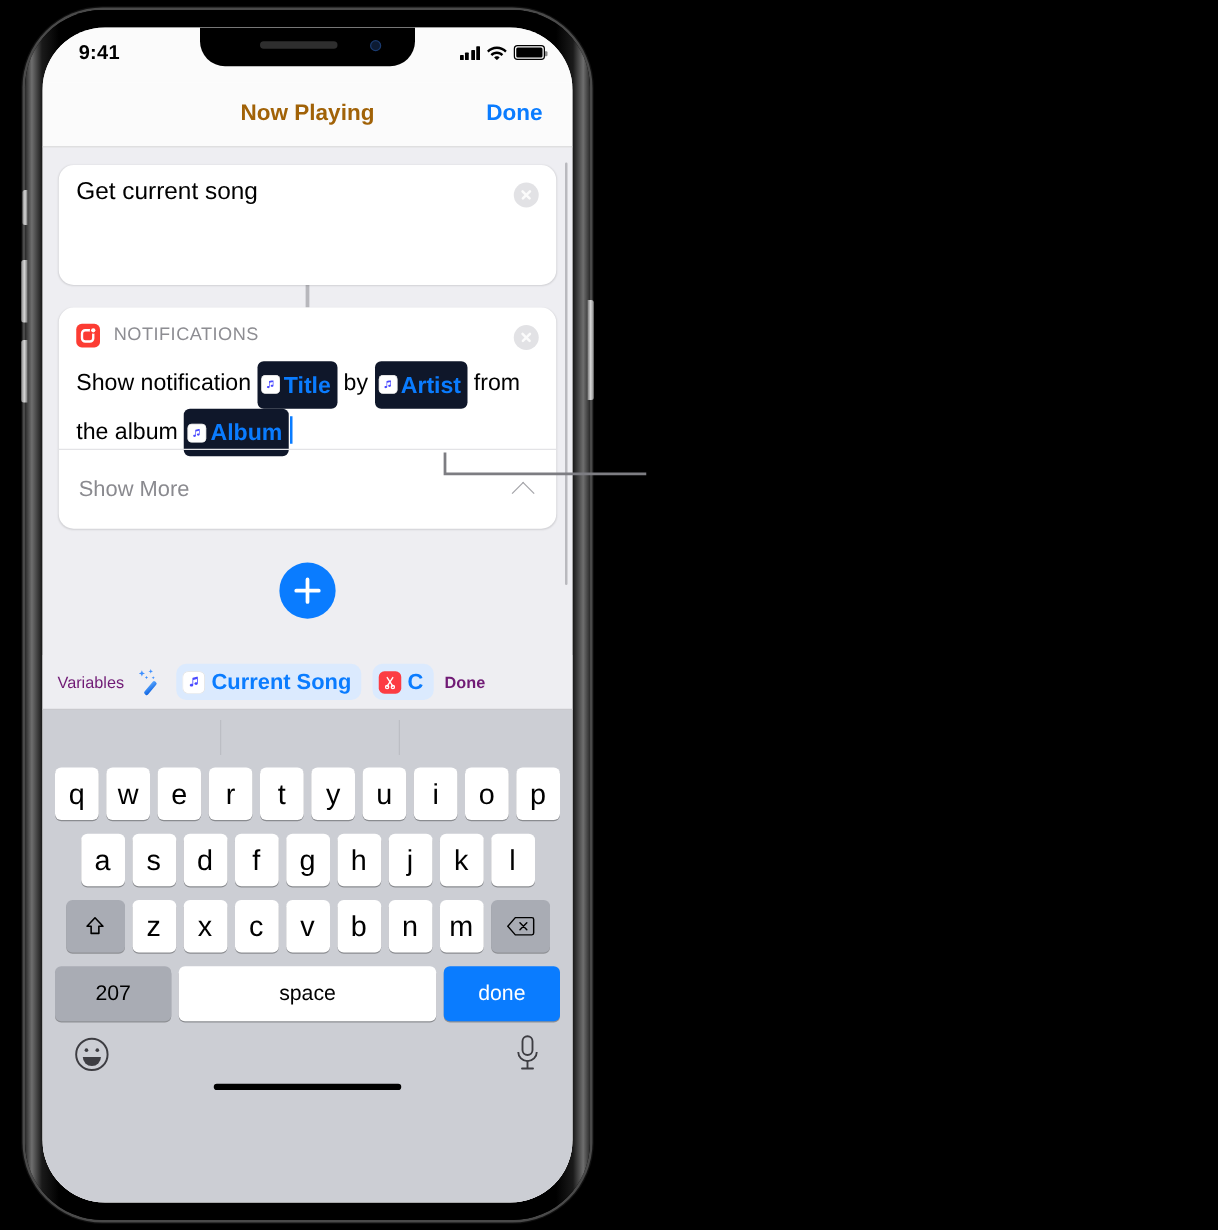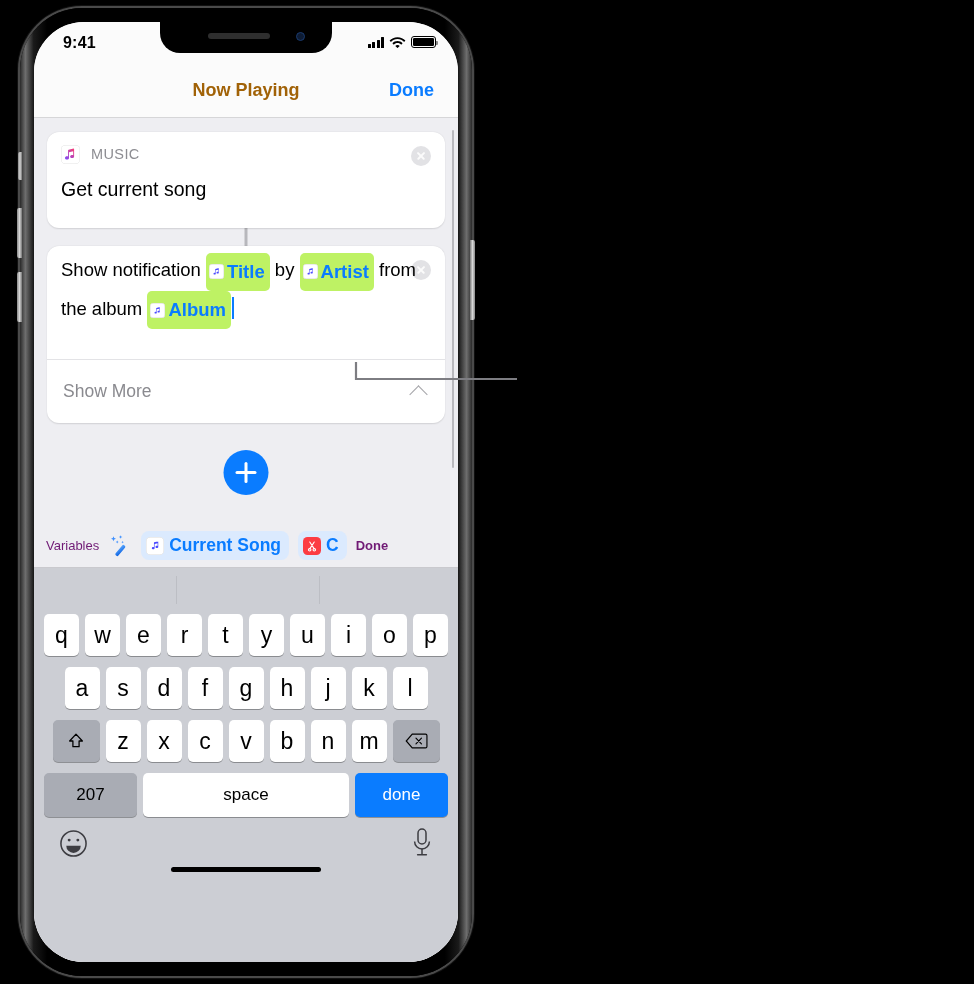--- a/index.html
+++ b/index.html
@@ -130,21 +130,21 @@
   .card-body { padding: 4px 14px 0 14px; }
   #music-title { font-size: 19.5px; color: #000; padding-top: 6px; }
 
   
   #notif-text {
     font-size: 18.5px; color: #000; line-height: 36px;
     padding-top: 2px; position: relative;
   }
   .token {
     display: inline-flex; align-items: center; gap: 3px;
-    background: #bef264; color: #0a7cff; font-weight: 600;
+    background: #0f172a; color: #0a7cff; font-weight: 600;
     border-radius: 5px; padding: 1px 5px 1px 3px;
     vertical-align: baseline;
   }
   .token .tok-ico {
     width: 15px; height: 15px; border-radius: 3.5px;
     background: #fff; box-shadow: inset 0 0 0 0.5px #dadada;
     display: inline-flex; align-items: center; justify-content: center;
     flex: none;
   }
   .token .tok-ico svg { width: 9px; height: 9px; display:block; }
@@ -303,41 +303,37 @@
     <div id="nav-bar">
       <div id="nav-title">Now Playing</div>
       <div id="nav-done">Done</div>
     </div>
 
     <div id="content">
 
       <div id="card-connector"></div>
 
       <div class="card" id="card-music">
-        <div class="card-head">
-          <div class="app-icon music">
-            <svg width="19" height="19" viewBox="0 0 19 19">
-              <defs>
-                <linearGradient id="mg1" x1="0" y1="1" x2="1" y2="0">
-                  <stop offset="0" stop-color="#7b4bff"></stop>
-                    <stop offset="1" stop-color="#fa3c6e"></stop>
-                </linearGradient>
-              </defs>
-              <path d="M12.6 3.6 7.6 4.8c-.3.1-.5.3-.5.6v6.2c-.3-.2-.7-.3-1.1-.3-1.1 0-2 .7-2 1.6s.9 1.6 2 1.6 2-.7 2-1.6V7.3l4.2-1v3.9c-.3-.2-.7-.3-1.1-.3-1.1 0-2 .7-2 1.6s.9 1.6 2 1.6 2-.7 2-1.6V4.2c0-.4-.3-.7-.5-.6z" fill="url(#mg1)"></path>
-            </svg>
-          </div>
-          <div class="app-label">MUSIC</div>
-        </div>
         <div class="remove-btn"></div>
         <div class="card-body">
           <div id="music-title">Get current song</div>
         </div>
       </div>
 
       <div class="card" id="card-notify">
+        <div class="card-head">
+          <div class="app-icon notif">
+            <svg width="19" height="19" viewBox="0 0 19 19">
+              <rect x="4.6" y="5.2" width="9" height="9" rx="2.6" fill="none" stroke="#fff" stroke-width="1.9"></rect>
+              <circle cx="13.6" cy="5.2" r="2.7" fill="#fc3c33"></circle>
+              <circle cx="13.6" cy="5.2" r="1.7" fill="#fff"></circle>
+            </svg>
+          </div>
+          <div class="app-label">NOTIFICATIONS</div>
+        </div>
         <div class="remove-btn"></div>
 
         <div class="card-body">
           <div id="notif-text">
             <span id="notif-line2-hl"></span>
             <span>Show notification</span>
             <span class="token">
               <span class="tok-ico">
                 <svg viewBox="0 0 12 12">
                     <path d="M9 1.4 4.6 2.5c-.2 0-.3.2-.3.4v5c-.2-.1-.5-.2-.8-.2-.8 0-1.5.5-1.5 1.2s.7 1.2 1.5 1.2S5 9.6 5 8.9V4.3l3.3-.8v3c-.2-.1-.5-.2-.8-.2-.8 0-1.5.5-1.5 1.2s.7 1.2 1.5 1.2S9 8.2 9 7.5V1.8c0-.3-.2-.5-.4-.4z" fill="#4a4aff"></path>

